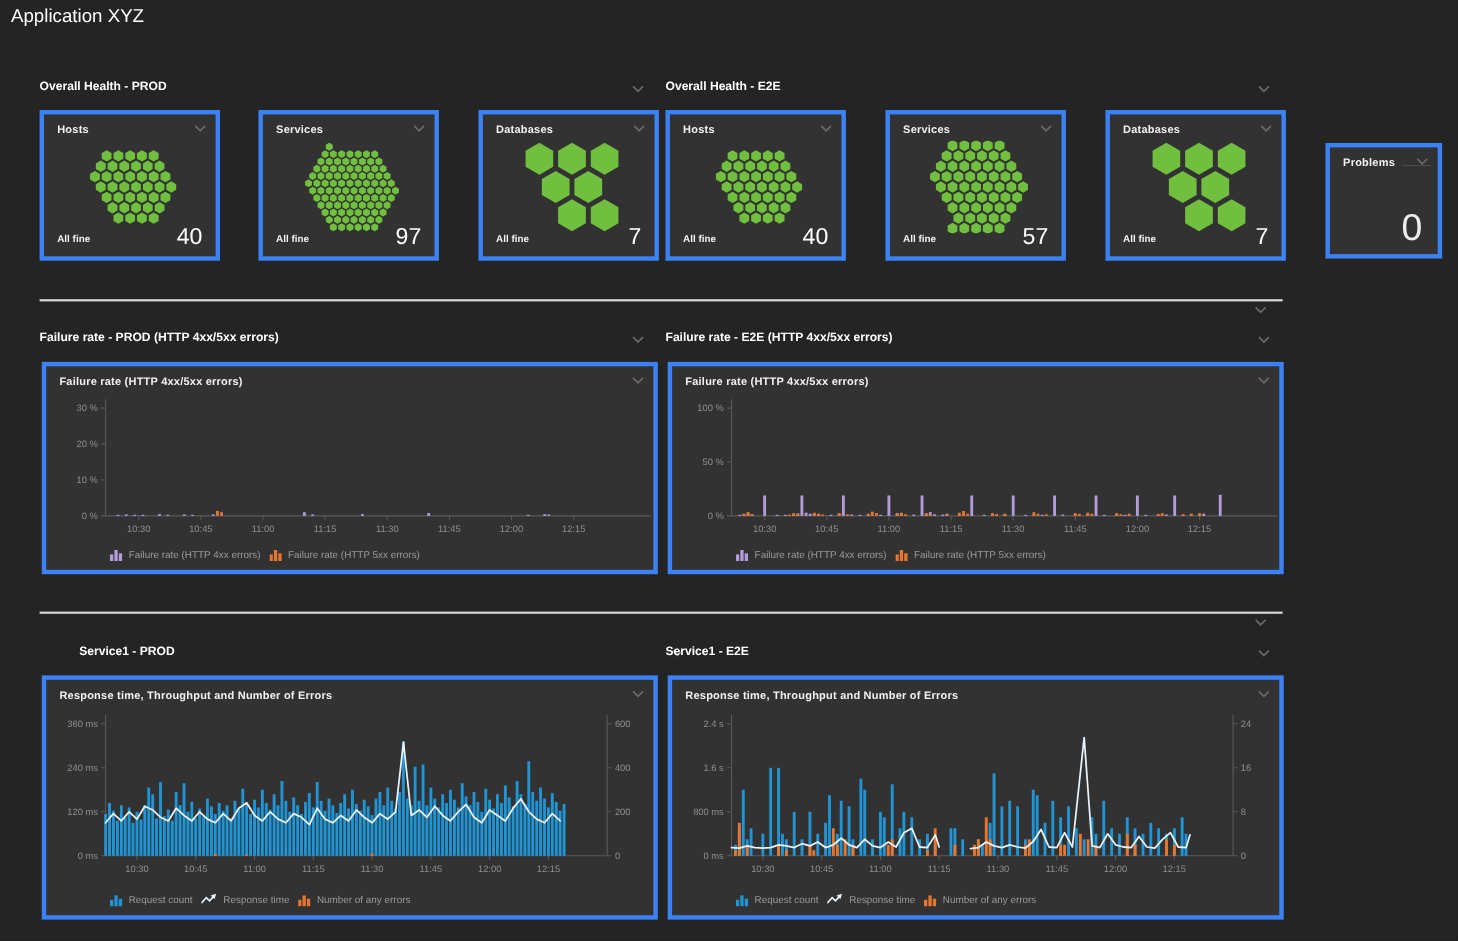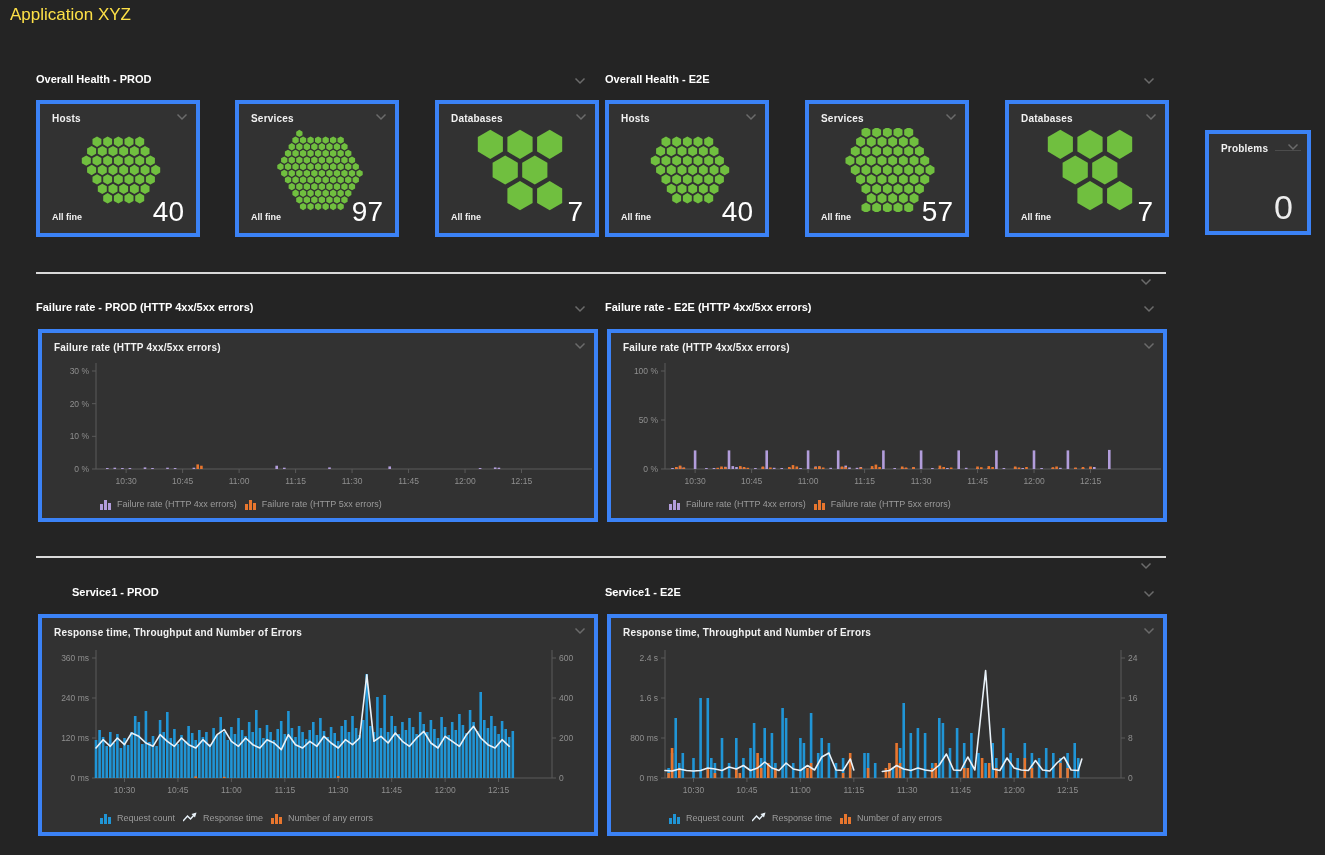--- a/index.html
+++ b/index.html
@@ -1,26 +1,26 @@
 <!DOCTYPE html>
 <html><head>
 <meta charset="utf-8">
 <style>
   html,body{margin:0;padding:0;background:#1c1c1c;}
   .page{position:relative;width:1325px;height:855px;background:#242424;
         font-family:"Liberation Sans",sans-serif;color:#fff;overflow:hidden;}
-  .app-title{position:absolute;left:10px;top:5px;font-size:17px;color:#fde047;}
+  .app-title{position:absolute;left:10px;top:5px;font-size:17px;color:#ffffff;}
   .sec-h{position:absolute;width:564px;height:20px;font-size:11px;font-weight:bold;color:#fff;}
   .sec-h .chev{position:absolute;right:14px;top:4px;}
   .tile{position:absolute;background:#323232;border:4px solid #3b82f6;box-sizing:border-box;}
   .tile-h{position:absolute;left:12px;top:9px;font-size:10px;font-weight:bold;color:#f2f2f2;letter-spacing:.2px;}
   .chev{display:inline-block;line-height:0;}
   .tile .chev{position:absolute;right:8px;top:9px;}
   .status{position:absolute;left:12px;bottom:11px;font-size:9px;font-weight:bold;color:#f2f2f2;}
-  .count{position:absolute;right:12px;bottom:5px;font-size:28px;color:#fff;}
+  .count{position:absolute;right:12px;bottom:5px;font-size:21px;color:#fff;}
   .big-count{position:absolute;right:14px;bottom:4px;font-size:34px;font-weight:300;color:#ededed;}
   .muted-dash{position:absolute;left:66px;top:16px;width:26px;border-top:1px solid #4c4c4c;}
   .divider{position:absolute;height:2px;background:#d9d9d9;}
   .divider-chev{position:absolute;}
   .legend{position:absolute;left:58px;bottom:8px;display:flex;gap:8px;align-items:center;}
   .legend .li{display:flex;gap:5px;align-items:center;font-size:9px;color:#9b9b9b;white-space:nowrap;}
   svg{display:block;}
   .chart-svg{position:absolute;left:4px;}
   .honey{position:absolute;left:0;top:24px;}
 </style>

